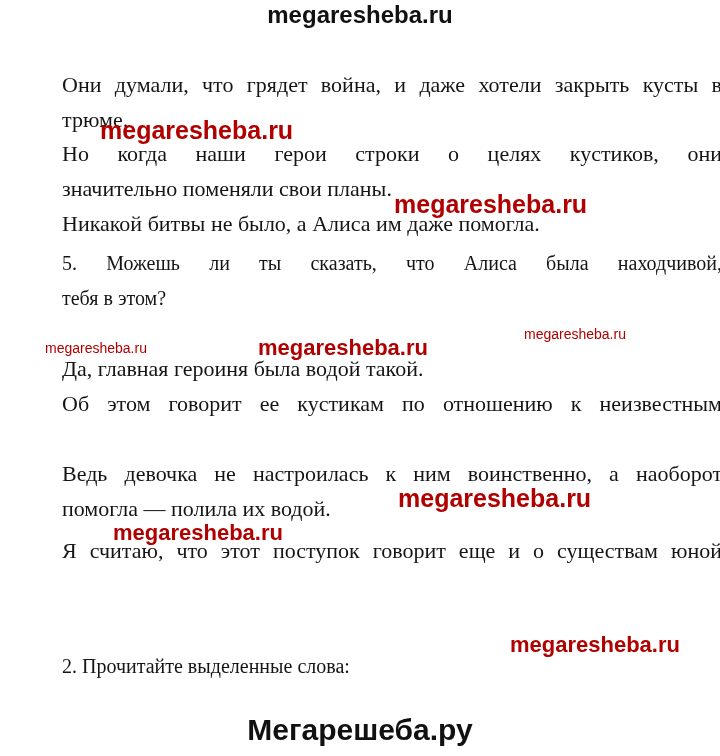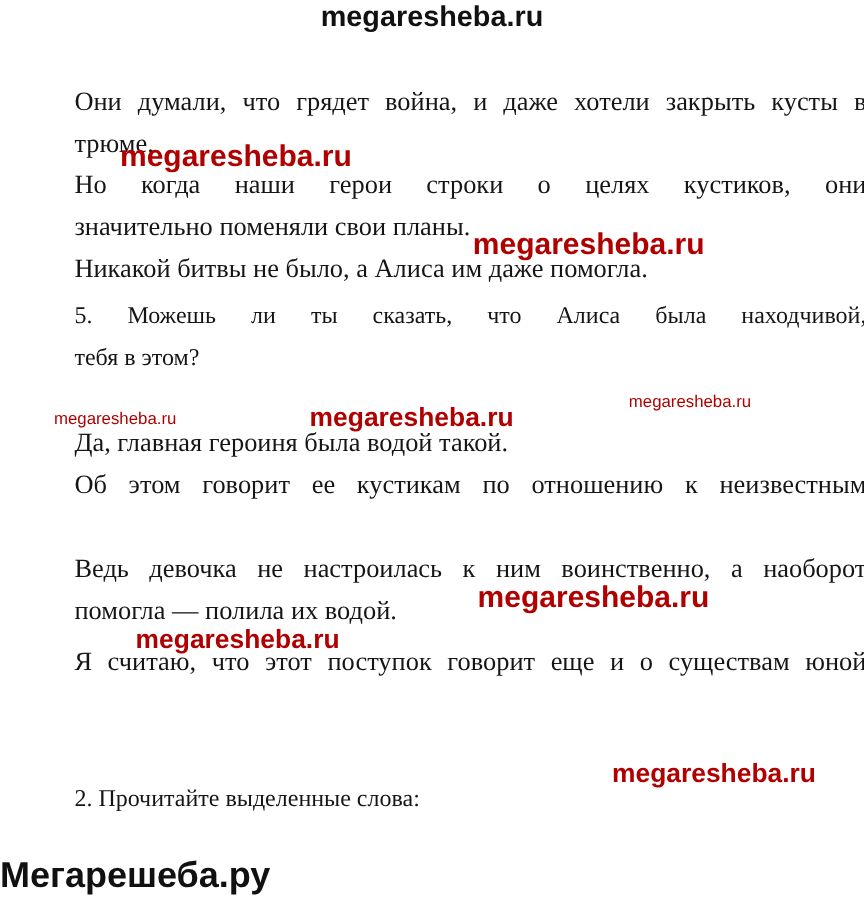--- a/index.html
+++ b/index.html
@@ -13,20 +13,21 @@
   }
   .site-header{
     position:absolute;top:1px;left:0;width:720px;
     text-align:center;
     font-family:"Liberation Sans", sans-serif;
     font-weight:bold;font-size:24px;line-height:28px;
     color:#111111;
   }
   .site-footer{
     position:absolute;top:712px;left:0;width:720px;
+    text-align:center;
     font-family:"Liberation Sans", sans-serif;
     font-weight:bold;font-size:30px;line-height:36px;
     color:#111111;
   }
   .block{
     position:absolute;left:30px;width:660px;
     font-size:22px;line-height:35px;margin-left:32px;
   }
   .block.bold{font-weight:normal;font-size:20px;}
   .line{width:660px;}

